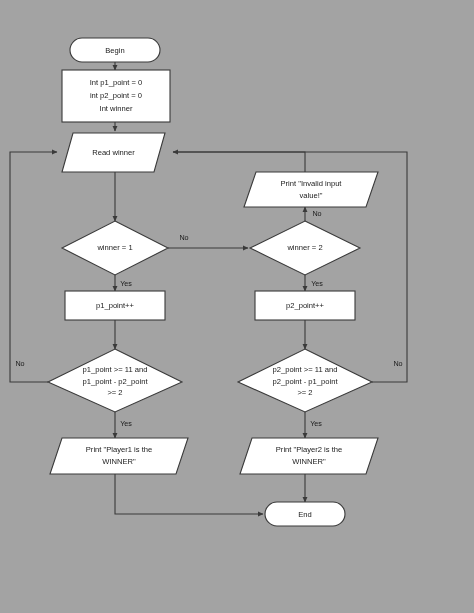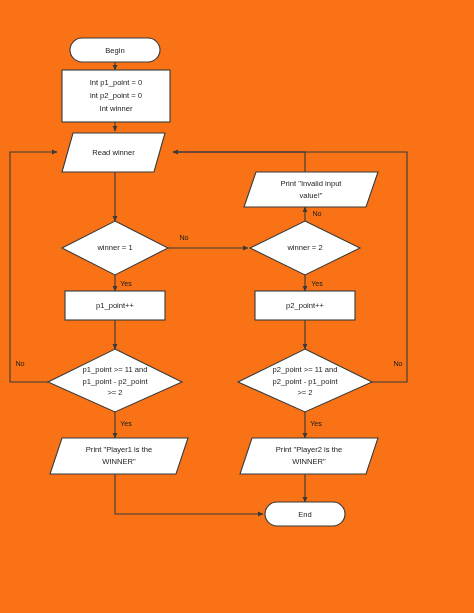--- a/index.html
+++ b/index.html
@@ -10,21 +10,21 @@
   body {
     width: 474px;
     height: 613px;
     font-family: "Liberation Sans", sans-serif;
     overflow: hidden;
   }
   #flow-root {
     position: relative;
     width: 474px;
     height: 613px;
-    background: #f97316;
+    background: #a3a3a3;
   }
   svg#flow-svg {
     display: block;
     width: 474px;
     height: 613px;
   }
   .shape {
     fill: #ffffff;
     stroke: #3a3a3a;
     stroke-width: 1.1;

